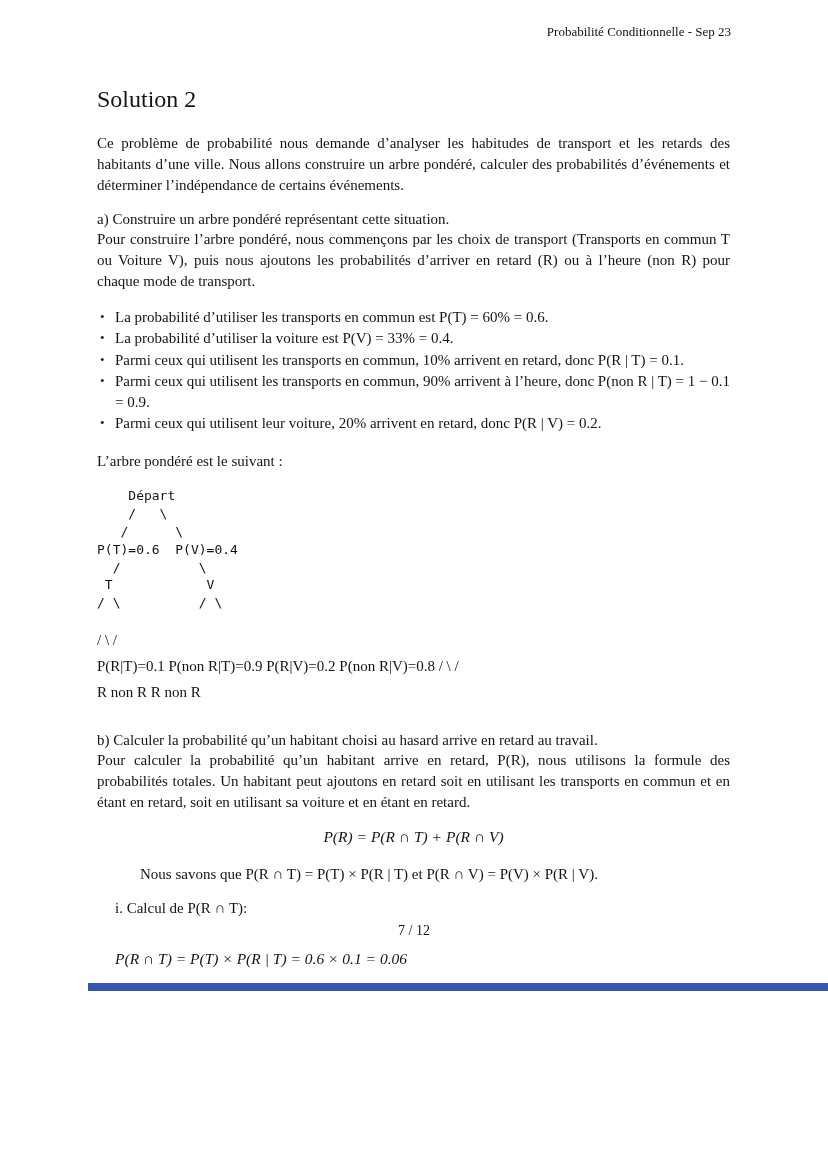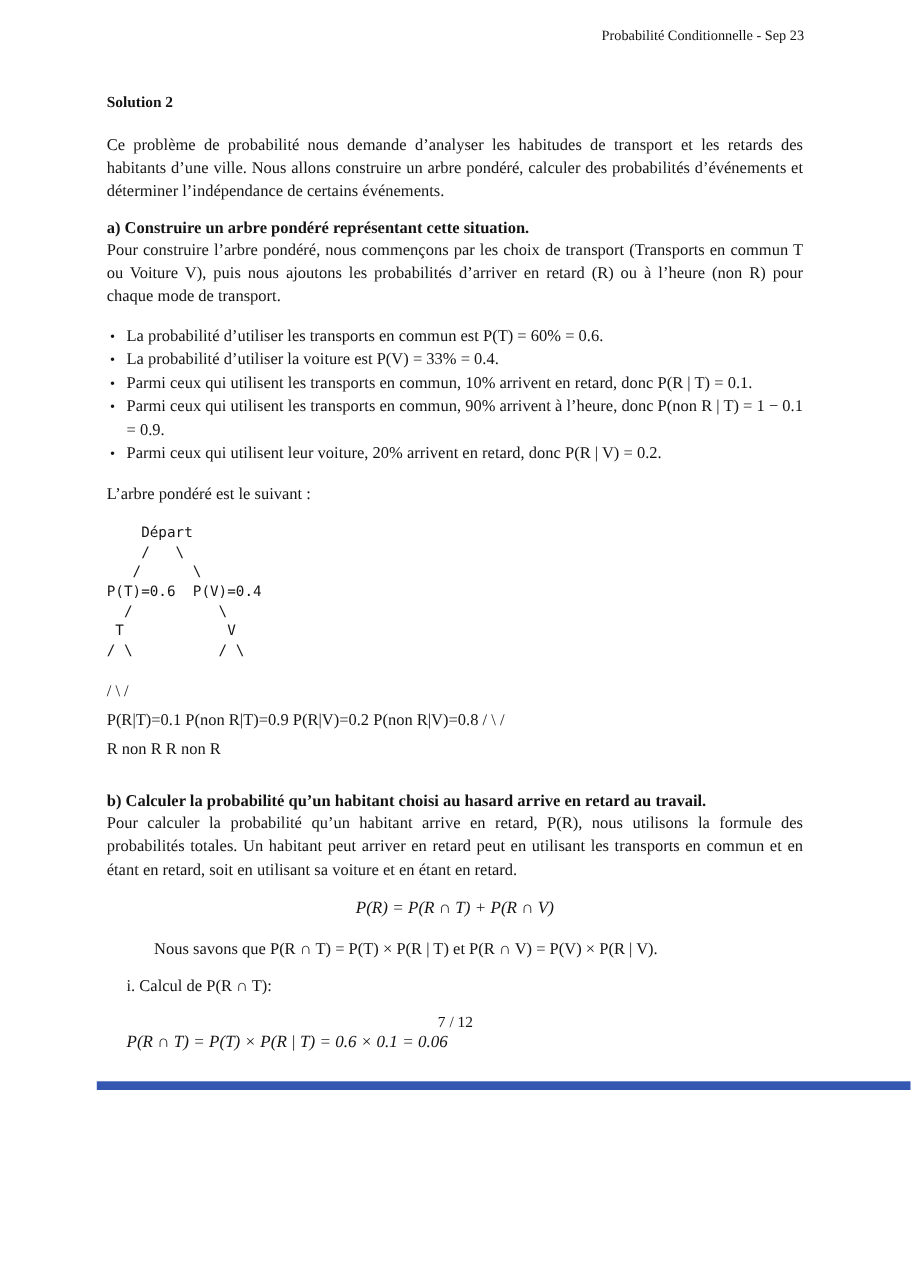--- a/index.html
+++ b/index.html
@@ -18,33 +18,33 @@
     position:absolute;
     top:24px;
     right:97px;
     font-size:13px;
     color:#111111;
   }
   .content {
     padding:86px 98px 0 97px;
   }
   .title {
-    font-size:14px;
-    font-weight:bold;
+    font-size:24px;
+    font-weight:normal;
     margin-bottom:20px;
   }
   p.body-text {
     font-size:15px;
     line-height:1.4;
     text-align:justify;
     margin-bottom:15px;
   }
   .subheading {
     font-size:15px;
-    font-weight:bold;
+    font-weight:normal;
     margin-bottom:1px;
   }
   .subheading-b {
     margin-top:26px;
   }
   ul.bullets {
     list-style:none;
     margin:2px 0 16px 2px;
     font-size:15px;
     line-height:1.42;
@@ -143,21 +143,21 @@
 P(T)=0.6  P(V)=0.4
   /          \
  T            V
 / \          / \</pre>
 
     <p class="overflow-line">/ \ /</p>
     <p class="overflow-line">P(R|T)=0.1 P(non R|T)=0.9 P(R|V)=0.2 P(non R|V)=0.8 / \ /</p>
     <p class="overflow-line">R non R R non R</p>
 
     <div class="subheading subheading-b">b) Calculer la probabilité qu’un habitant choisi au hasard arrive en retard au travail.</div>
-    <p class="body-text">Pour calculer la probabilité qu’un habitant arrive en retard, P(R), nous utilisons la formule des probabilités totales. Un habitant peut arriver en retard peut en utilisant les transports en commun et en étant en retard, soit en utilisant sa voiture et en étant en retard.</p>
+    <p class="body-text">Pour calculer la probabilité qu’un habitant arrive en retard, P(R), nous utilisons la formule des probabilités totales. Un habitant peut ajoutons en retard soit en utilisant les transports en commun et en étant en retard, soit en utilisant sa voiture et en étant en retard.</p>
 
     <div class="formula-center math">P(R) = P(R ∩ T) + P(R ∩ V)</div>
 
     <p class="body-text after-formula">Nous savons que P(R ∩ T) = P(T) × P(R | T) et P(R ∩ V) = P(V) × P(R | V).</p>
 
     <div class="calc-label">i. Calcul de P(R ∩ T):</div>
 
     <div class="calc-formula math">P(R ∩ T) = P(T) × P(R | T) = 0.6 × 0.1 = 0.06</div>
 
     <div class="calc-label calc-label-ii">ii. Calcul de P(R ∩ V):</div>

